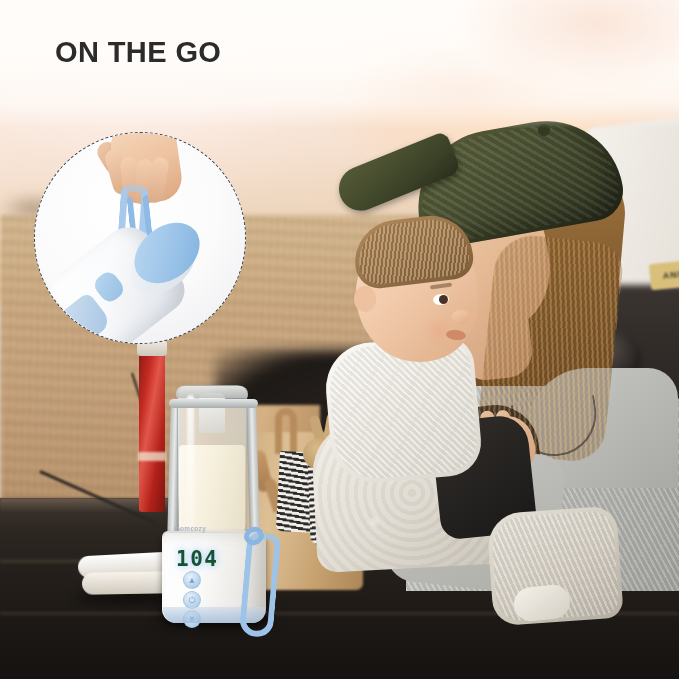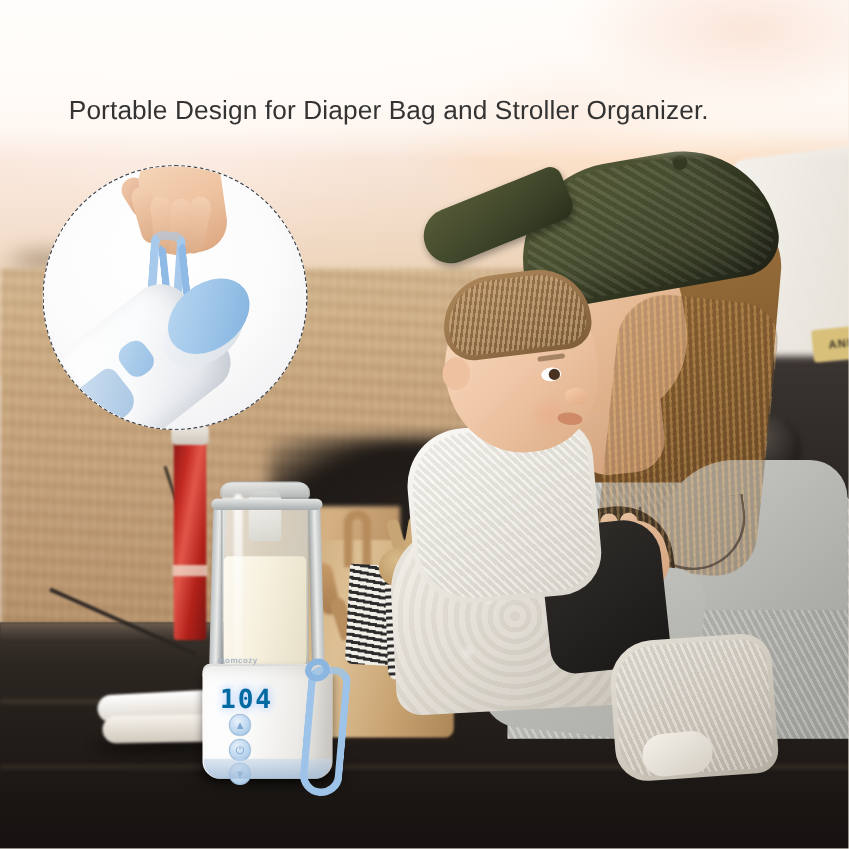--- a/index.html
+++ b/index.html
@@ -267,21 +267,21 @@
   }
   .brand {
     position:absolute; left:14px; top:140px; width:62px; height:9px;
     font-size:6.5px; color:#a9b6c6; letter-spacing:0.3px; font-weight:bold;
     filter:blur(0.35px);
   }
   .led {
     position:absolute; left:16px; top:162px;
     font-family:"DejaVu Sans Mono", monospace;
     font-size:21px; font-weight:bold; letter-spacing:1.5px;
-    color:#0369a1; text-shadow:0 0 5px rgba(190,215,255,0.95), 0 0 11px rgba(150,190,255,0.6);
+    color:#14532d; text-shadow:0 0 5px rgba(190,215,255,0.95), 0 0 11px rgba(150,190,255,0.6);
   }
   .btn {
     position:absolute; width:18px; height:18px; border-radius:50%;
     background:radial-gradient(circle at 38% 32%, #e9f2fb 0%, #bcd6ef 58%, #9cbfe0 100%);
     border:1px solid rgba(150,180,210,0.55);
     display:flex; align-items:center; justify-content:center;
     color:#7ea7cf; font-size:9px; line-height:1;
   }
   .btn1 { left:23px; top:186px; }
   .btn2 { left:23px; top:206px; }
@@ -728,21 +728,21 @@
         <div class="strap"></div>
         <div class="strap-loop"></div>
       </div>
 
     </div>
   </div>
 
   <div class="top-wash"></div>
   <div class="top-tint"></div>
 
-  <div class="subhead">Portable Design for Diaper Bag and Stroller Organizer.</div>
+  <div class="headline">ON THE GO</div>
 
   <div class="inset">
     <div class="ithumb"></div>
     <div class="inset-hand"></div>
     <div class="ifinger if1"></div>
     <div class="ifinger if2"></div>
     <div class="ifinger if3"></div>
     <div class="ifinger if4"></div>
     <div class="inset-strap"></div>
     <div class="inset-strap2"></div>

